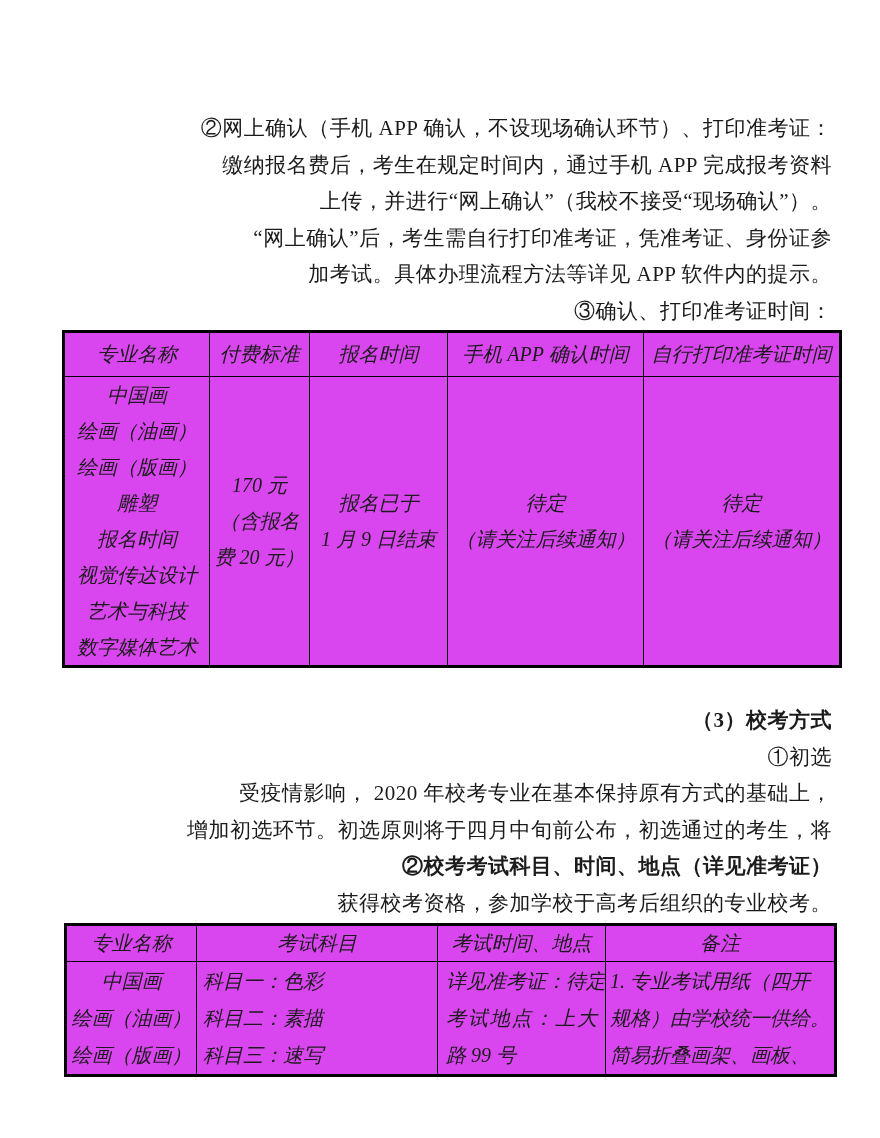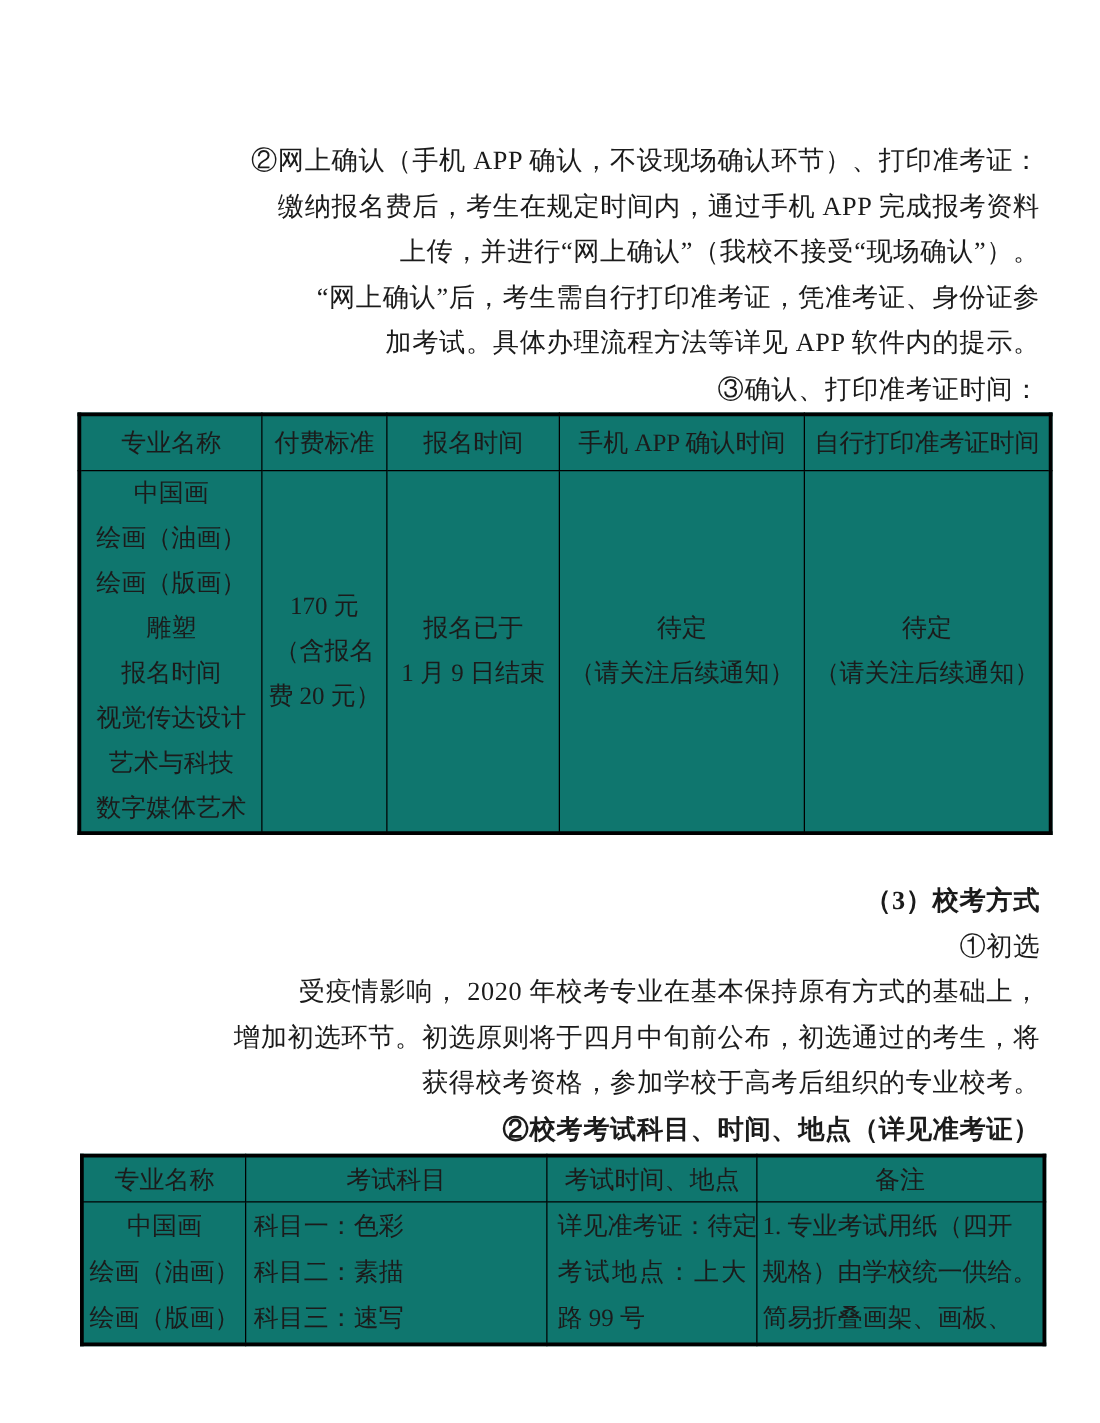--- a/index.html
+++ b/index.html
@@ -28,22 +28,23 @@
   }
   .ind { padding-left: 36px; }
   .ind-head { padding-left: 18px; }
   .bold { font-weight: bold; }
 
   
   table {
     position: absolute;
     border-collapse: collapse;
     table-layout: fixed;
-    background: #0f766e;
+    background: #d946ef;
     border: 3px solid #000;
+    font-style: italic;
   }
   th, td {
     border: 1px solid #000;
     font-weight: normal;
     font-size: 20px;
     text-align: center;
     vertical-align: middle;
     padding: 0;
     overflow: hidden;
   }
@@ -128,22 +129,22 @@
           </td>
     </tr>
   </tbody>
     </table>
 
   <div class="textblock" id="block-mid">
     <div class="line ind-head bold">（3）校考方式</div>
     <div class="line">①初选</div>
     <div class="line ind">受疫情影响， 2020 年校考专业在基本保持原有方式的基础上，</div>
     <div class="line">增加初选环节。初选原则将于四月中旬前公布，初选通过的考生，将</div>
+    <div class="line bold">②校考考试科目、时间、地点（详见准考证）</div>
     <div class="line">获得校考资格，参加学校于高考后组织的专业校考。</div>
-    <div class="line bold">②校考考试科目、时间、地点（详见准考证）</div>
   </div>
 
   <table id="exam-table">
     <colgroup>
       <col style="width:131px">
         <col style="width:241px">
         <col style="width:168px">
         <col style="width:230px">
     </colgroup>
     <tbody>

